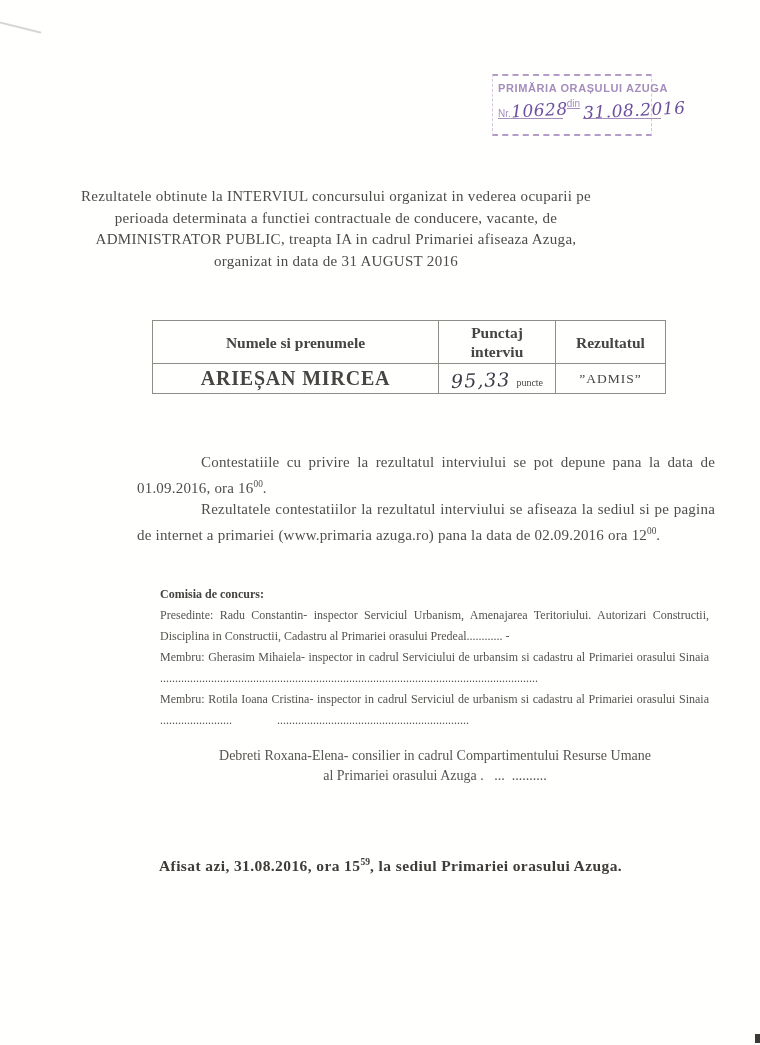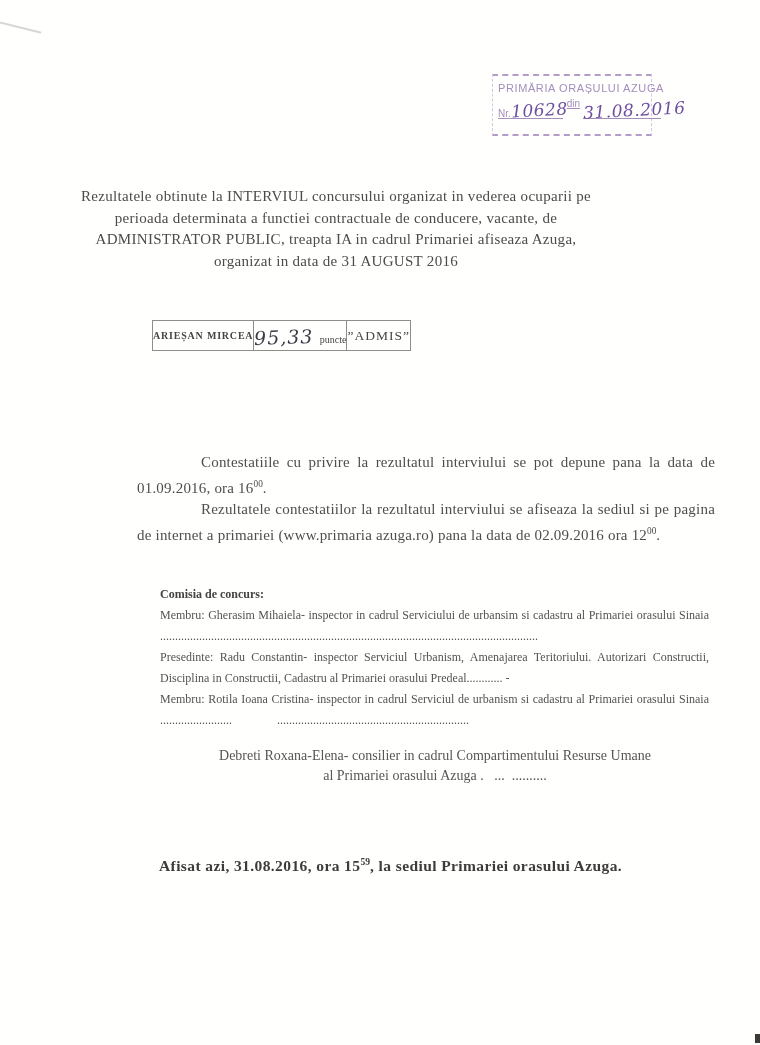--- a/index.html
+++ b/index.html
@@ -29,21 +29,21 @@
   .stamp {
     position: absolute; left: 492px; top: 74px; width: 160px; height: 62px;
     border-top: 2px dashed #b49bc8;
     border-bottom: 2px dashed #b49bc8;
     border-left: 1px dashed #d4c5e0;
     border-right: 1px dashed #d4c5e0;
     padding: 6px 5px 2px 5px;
   }
   .stamp-org {
     font-family: "Liberation Sans", sans-serif;
-    font-size: 11px; font-weight: 400; letter-spacing: 0.6px;
+    font-size: 11px; font-weight: 700; letter-spacing: 0.6px;
     color: #a58dbc; text-align: right; white-space: nowrap;
   }
   .stamp-line {
     display: flex; align-items: flex-end; margin-top: 4px;
     font-family: "Liberation Sans", sans-serif;
     font-size: 10px; color: #a58dbc; text-decoration: underline;
   }
   .stamp-underline {
     border-bottom: 1.5px solid #a58dbc; text-align: center;
     flex: 0 0 auto; position: relative;
@@ -75,21 +75,21 @@
   .results-table td {
     border: 1px solid #8e8e89;
     text-align: center; vertical-align: middle;
     color: #474542;
   }
   .col-name   { width: 286px; }
   .col-score  { width: 117px; }
   .col-result { width: 110px; }
   .results-table .hdr td { height: 43px; font-weight: bold; font-size: 15.5px; line-height: 19px; }
   .results-table .row td { height: 30px; }
-  .cell-name { font-weight: bold; font-size: 10px; letter-spacing: 0.8px; }
+  .cell-name { font-weight: bold; font-size: 20px; letter-spacing: 0.8px; }
   .score-hand {
     font-family: "DejaVu Serif", serif; font-style: italic;
     font-size: 19px; color: #3d3b46; letter-spacing: 1px;
     display: inline-block; transform: rotate(-2deg) translateY(1px);
     margin-right: 6px;
   }
   .score-unit { font-weight: normal; font-size: 10px; }
   .cell-result { font-size: 13.5px; letter-spacing: 1px; color: #55534f; }
 
   
@@ -142,39 +142,47 @@
 
   <div class="title-block">
     <div>Rezultatele obtinute la INTERVIUL concursului organizat in vederea ocuparii pe</div>
     <div>perioada determinata a functiei contractuale de conducere, vacante, de</div>
     <div>ADMINISTRATOR PUBLIC, treapta IA in cadrul Primariei afiseaza Azuga,</div>
     <div>organizat in data de 31 AUGUST 2016</div>
   </div>
 
   <table class="results-table">
     <tbody>
+        <tr class="hdr">
+      <td class="col-name">Numele si prenumele</td>
+      <td class="col-score">
+        <div>Punctaj</div>
+        <div>interviu</div>
+      </td>
+      <td class="col-result">Rezultatul</td>
+    </tr>
     <tr class="row">
       <td class="cell-name">ARIEȘAN MIRCEA</td>
       <td>
         <span class="score-hand">95,33</span><span class="score-unit">puncte</span>
       </td>
       <td class="cell-result">”ADMIS”</td>
     </tr>
   </tbody>
     </table>
 
   <div class="paragraphs">
     <p><span>Contestatiile cu privire la rezultatul interviului se pot depune pana la data de 01.09.2016, ora 16</span><span class="sup">00</span><span>.</span></p>
     <p><span>Rezultatele contestatiilor la rezultatul interviului se afiseaza la sediul si pe pagina de internet a primariei (www.primaria azuga.ro) pana la data de 02.09.2016 ora 12</span><span class="sup">00</span><span>.</span></p>
   </div>
 
   <div class="commission">
     <div class="commission-heading">Comisia de concurs:</div>
+    <div class="commission-member">Presedinte: Radu Constantin- inspector Serviciul Urbanism, Amenajarea Teritoriului. Autorizari Constructii, Disciplina in Constructii, Cadastru al Primariei orasului Predeal............ -</div>
     <div class="commission-member">Membru: Gherasim Mihaiela- inspector in cadrul Serviciului de urbansim si cadastru al Primariei orasului Sinaia ..............................................................................................................................</div>
-    <div class="commission-member">Presedinte: Radu Constantin- inspector Serviciul Urbanism, Amenajarea Teritoriului. Autorizari Constructii, Disciplina in Constructii, Cadastru al Primariei orasului Predeal............ -</div>
     <div class="commission-member">Membru: Rotila Ioana Cristina- inspector in cadrul Serviciul de urbanism si cadastru al Primariei orasului Sinaia ........................&nbsp;&nbsp;&nbsp;&nbsp;&nbsp;&nbsp;&nbsp;&nbsp;&nbsp;&nbsp;&nbsp;&nbsp;&nbsp;&nbsp; ................................................................</div>
   </div>
 
   <div class="secretary">
     <div>Debreti Roxana-Elena- consilier in cadrul Compartimentului Resurse Umane</div>
     <div>al Primariei orasului Azuga .&nbsp;&nbsp;&nbsp;...&nbsp;&nbsp;..........</div>
   </div>
 
   <div class="posting-note"><span>Afisat azi, 31.08.2016, ora 15</span><span class="sup">59</span><span>, la sediul Primariei orasului Azuga.</span></div>
 

